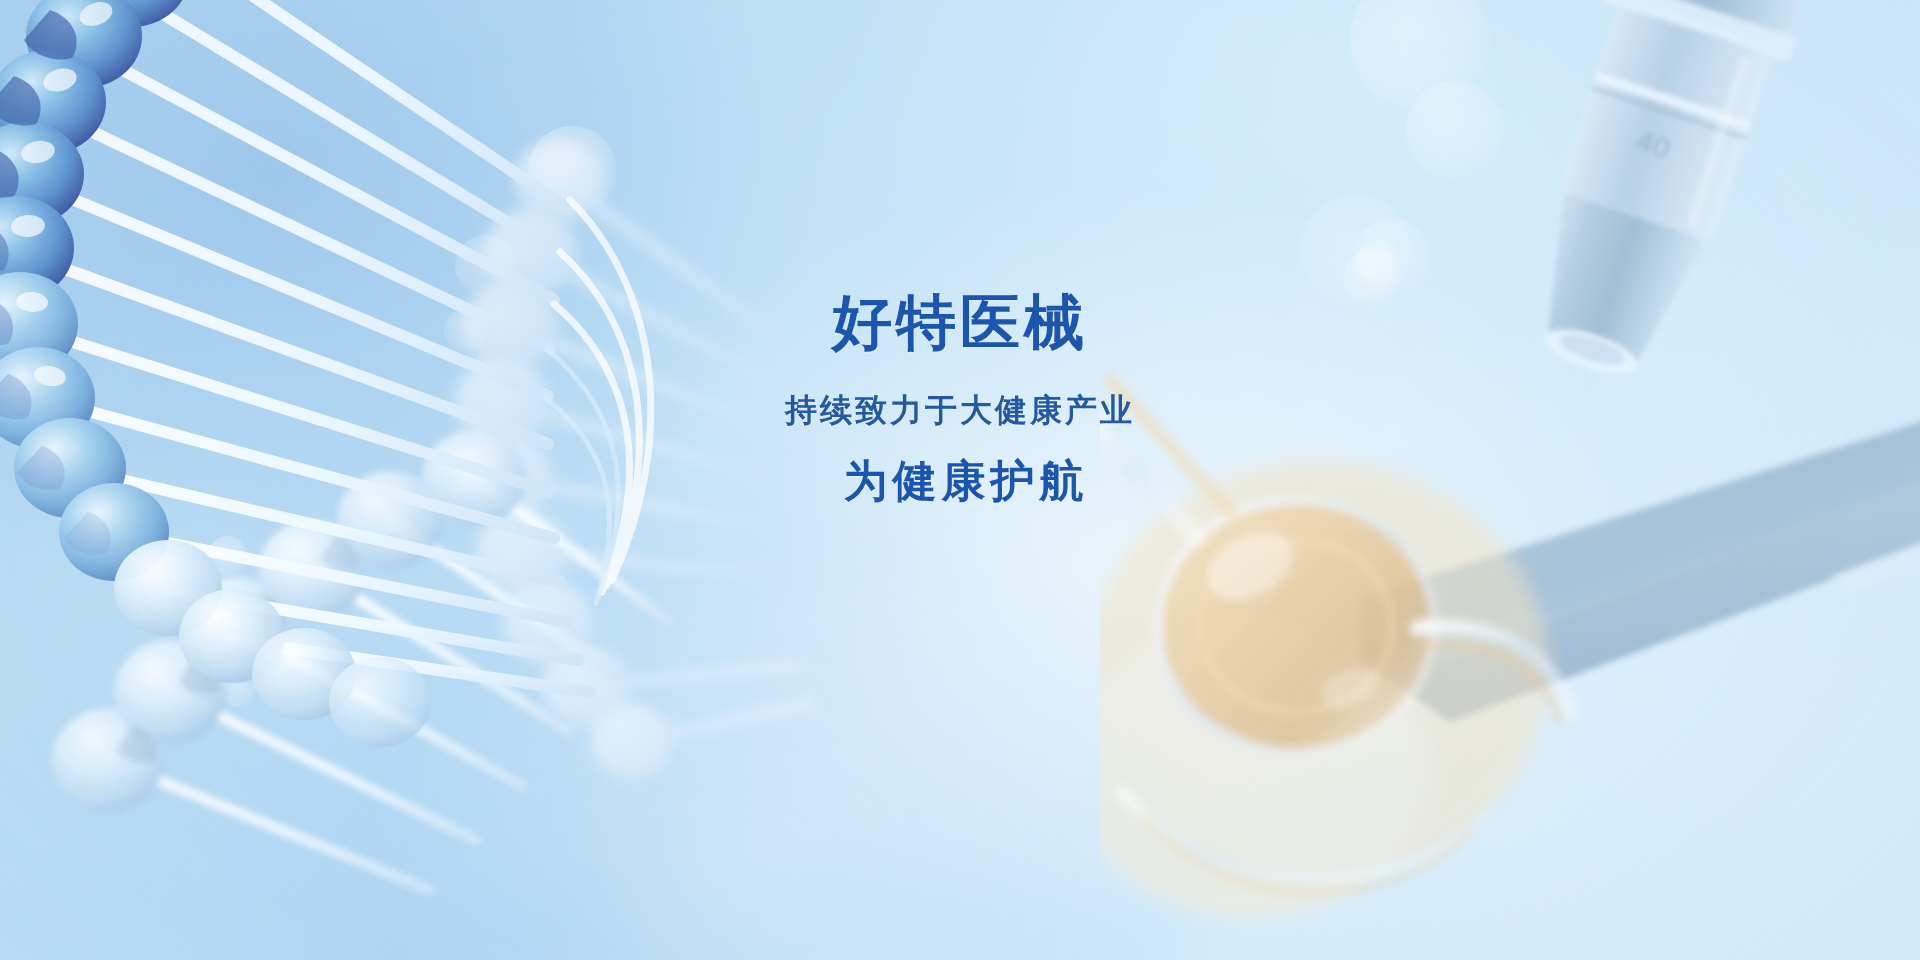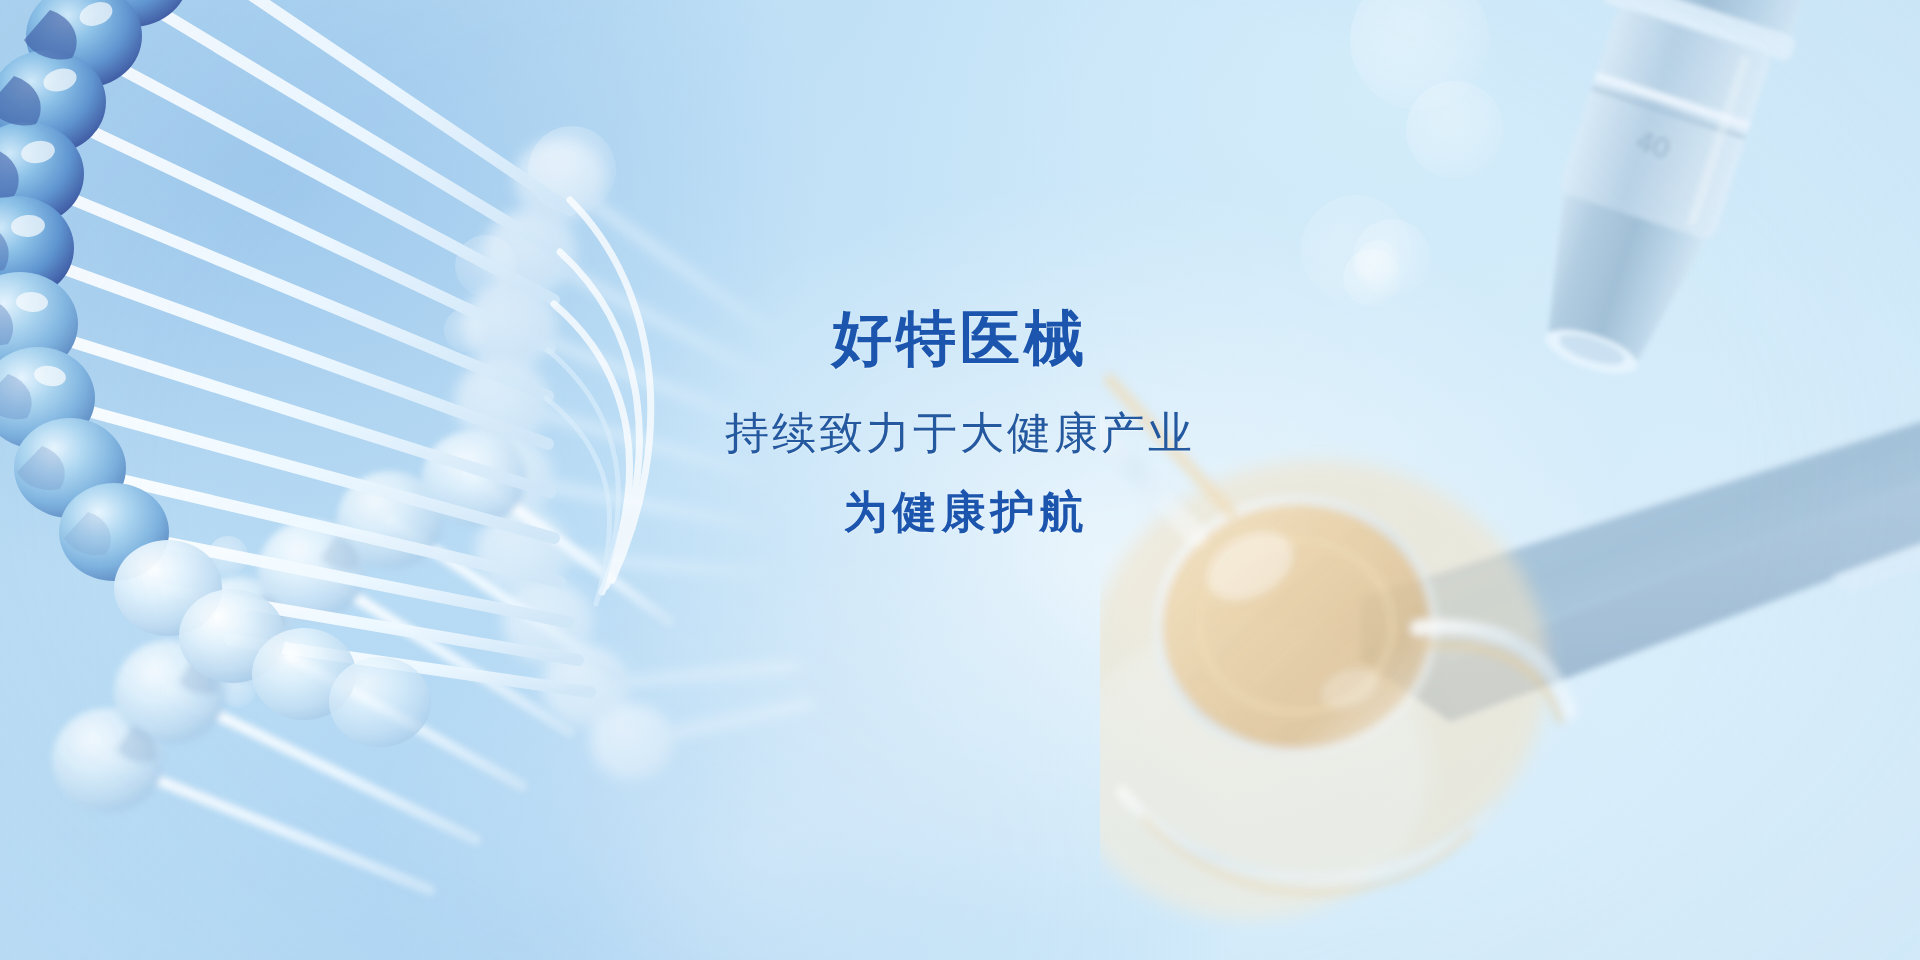--- a/index.html
+++ b/index.html
@@ -99,26 +99,26 @@
     text-align: center;
     z-index: 40;
     user-select: none;
   }
   .hero-title {
     font-size: 60px;
     font-weight: 700;
     letter-spacing: 4px;
     line-height: 1.18;
     color: #1b55ad;
-    margin: 16px;
+    margin: 0;
     text-shadow: 0 1px 2px rgba(255,255,255,0.42);
   }
   .hero-sub {
-    font-size: 44px;
-    font-weight: 400;
+    font-size: 32px;
+    font-weight: 700;
     letter-spacing: 3px;
     line-height: 1.2;
     color: #24589f;
     margin: 32px 0 0 0;
     text-shadow: 0 1px 2px rgba(255,255,255,0.42);
   }
   .hero-tag {
     font-size: 44px;
     font-weight: 700;
     letter-spacing: 5px;

